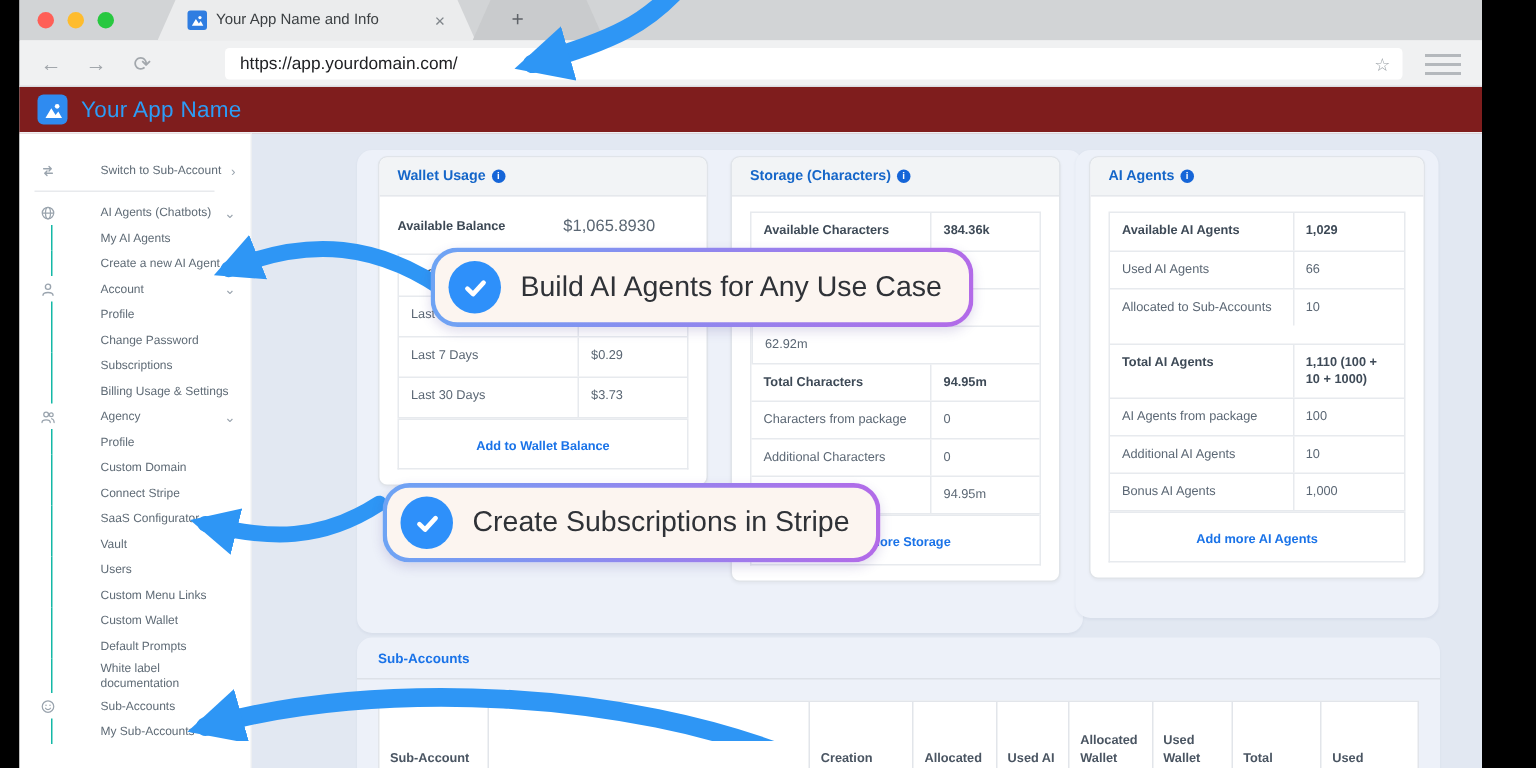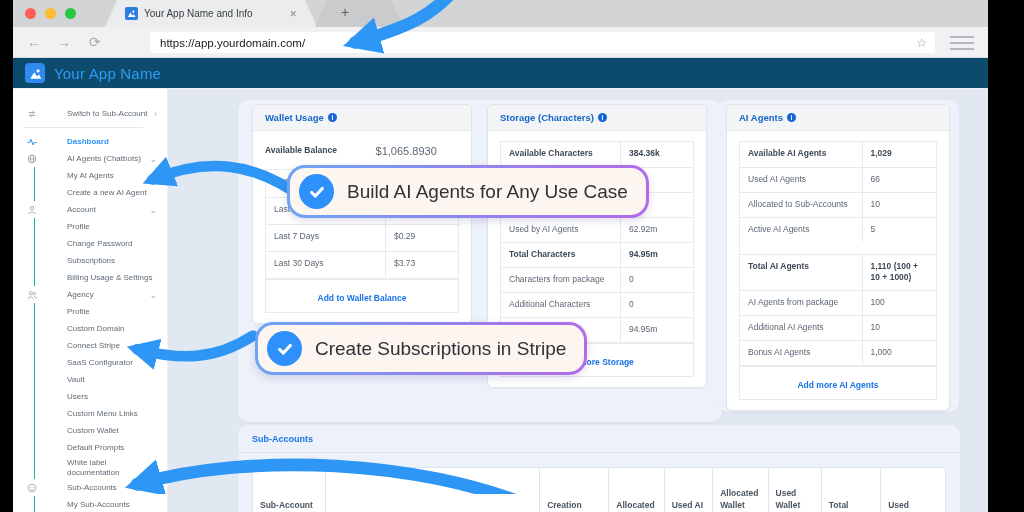--- a/index.html
+++ b/index.html
@@ -25,21 +25,21 @@
   .toolbar{position:relative;height:31px;background:#f0f1f2;border-bottom:1px solid #dadce0;}
   .navbtn{position:absolute;top:6px;font-size:14px;color:#a2a7ac;line-height:18px;}
   .addressbar{position:absolute;left:137px;top:5px;width:785px;height:21px;background:#fff;border-radius:3px;
       display:flex;align-items:center;padding:0 8px 0 10px;}
   .url{flex:1;font-size:11.5px;color:#202124;}
   .star{font-size:12px;color:#9aa0a6;}
   .hamburger{position:absolute;right:22px;top:9px;width:24px;}
   .hamburger div{height:2px;background:#b4b8bc;margin-bottom:4px;}
 
   
-  .appheader{height:31px;background:#0c4a6e;border-bottom:1px solid #eef0f3;display:flex;align-items:center;padding-left:12px;gap:9px;}
+  .appheader{height:31px;background:#7f1d1d;border-bottom:1px solid #eef0f3;display:flex;align-items:center;padding-left:12px;gap:9px;}
   .applogo{width:20px;height:20px;border-radius:4px;background:#2f8bf0;display:flex;align-items:center;justify-content:center;}
   .appname{font-size:15px;color:#2d9cf5;font-weight:500;letter-spacing:.2px;}
 
   
   .appbody{position:absolute;top:89px;left:0;right:0;bottom:0;display:flex;}
   .sidebar{width:155px;background:#fff;border-right:1px solid #edeff2;padding-top:16px;overflow:hidden;}
   .main{position:relative;flex:1;background:#e2e8f2;}
 
   
   .side-item{display:flex;align-items:center;font-size:8px;color:#5f6b76;min-height:17px;cursor:default;}
@@ -156,28 +156,20 @@
           <div class="side-item top">
             <span class="s-ico">
               <svg viewBox="0 0 12 12" width="10" height="10">
                 <path d="M2.5 4.2 h6 M6.8 2.4 l1.8 1.8 -1.8 1.8 M9.5 7.8 h-6 M5.2 6 L3.4 7.8 l1.8 1.8" stroke="currentColor" fill="none" stroke-width="1.1" stroke-linecap="round" stroke-linejoin="round"></path>
               </svg>
             </span>
             <span class="s-lbl">Switch to Sub-Account</span>
             <span class="s-chev">›</span>
           </div>
           <div class="side-div"></div>
-          <div class="side-item section active">
-            <span class="s-ico">
-              <svg viewBox="0 0 12 12" width="10" height="10">
-                <path d="M1 6.5 h2.3 L4.6 2.6 l2.6 6.8 1.3 -2.9 H11" stroke="currentColor" fill="none" stroke-width="1.2" stroke-linecap="round" stroke-linejoin="round"></path>
-              </svg>
-            </span>
-            <span class="s-lbl">Dashboard</span>
-          </div>
           <div class="side-item section">
             <span class="s-ico">
               <svg viewBox="0 0 12 12" width="10" height="10">
                 <circle cx="6" cy="6" r="4.6" stroke="currentColor" fill="none" stroke-width="1"></circle>
                 <ellipse cx="6" cy="6" rx="2" ry="4.6" stroke="currentColor" fill="none" stroke-width="1"></ellipse>
                 <path d="M1.4 6 h9.2" stroke="currentColor" stroke-width="1"></path>
               </svg>
             </span>
             <span class="s-lbl">AI Agents (Chatbots)</span>
             <span class="s-chev">⌄</span>
@@ -317,21 +309,20 @@
                   </div>
                   <div class="trow">
                     <span class="t-l"></span>
                     <span class="t-v">m</span>
                   </div>
                   <div class="trow">
                     <span class="t-l"></span>
                     <span class="t-v">m</span>
                   </div>
                   <div class="trow">
-                    <span class="t-l">Used by AI Agents</span>
                     <span class="t-v">62.92m</span>
                   </div>
                   <div class="trow bold">
                     <span class="t-l">Total Characters</span>
                     <span class="t-v">94.95m</span>
                   </div>
                   <div class="trow">
                     <span class="t-l">Characters from package</span>
                     <span class="t-v">0</span>
                   </div>
@@ -363,24 +354,20 @@
                     <span class="t-l">Available AI Agents</span>
                     <span class="t-v">1,029</span>
                   </div>
                   <div class="trow">
                     <span class="t-l">Used AI Agents</span>
                     <span class="t-v">66</span>
                   </div>
                   <div class="trow">
                     <span class="t-l">Allocated to Sub-Accounts</span>
                     <span class="t-v">10</span>
-                  </div>
-                  <div class="trow">
-                    <span class="t-l">Active AI Agents</span>
-                    <span class="t-v">5</span>
                   </div>
                   <div class="trow spacer"></div>
                   <div class="trow bold">
                     <span class="t-l">Total AI Agents</span>
                     <span class="t-v">1,110 (100 + 10 + 1000)</span>
                   </div>
                   <div class="trow">
                     <span class="t-l">AI Agents from package</span>
                     <span class="t-v">100</span>
                   </div>

